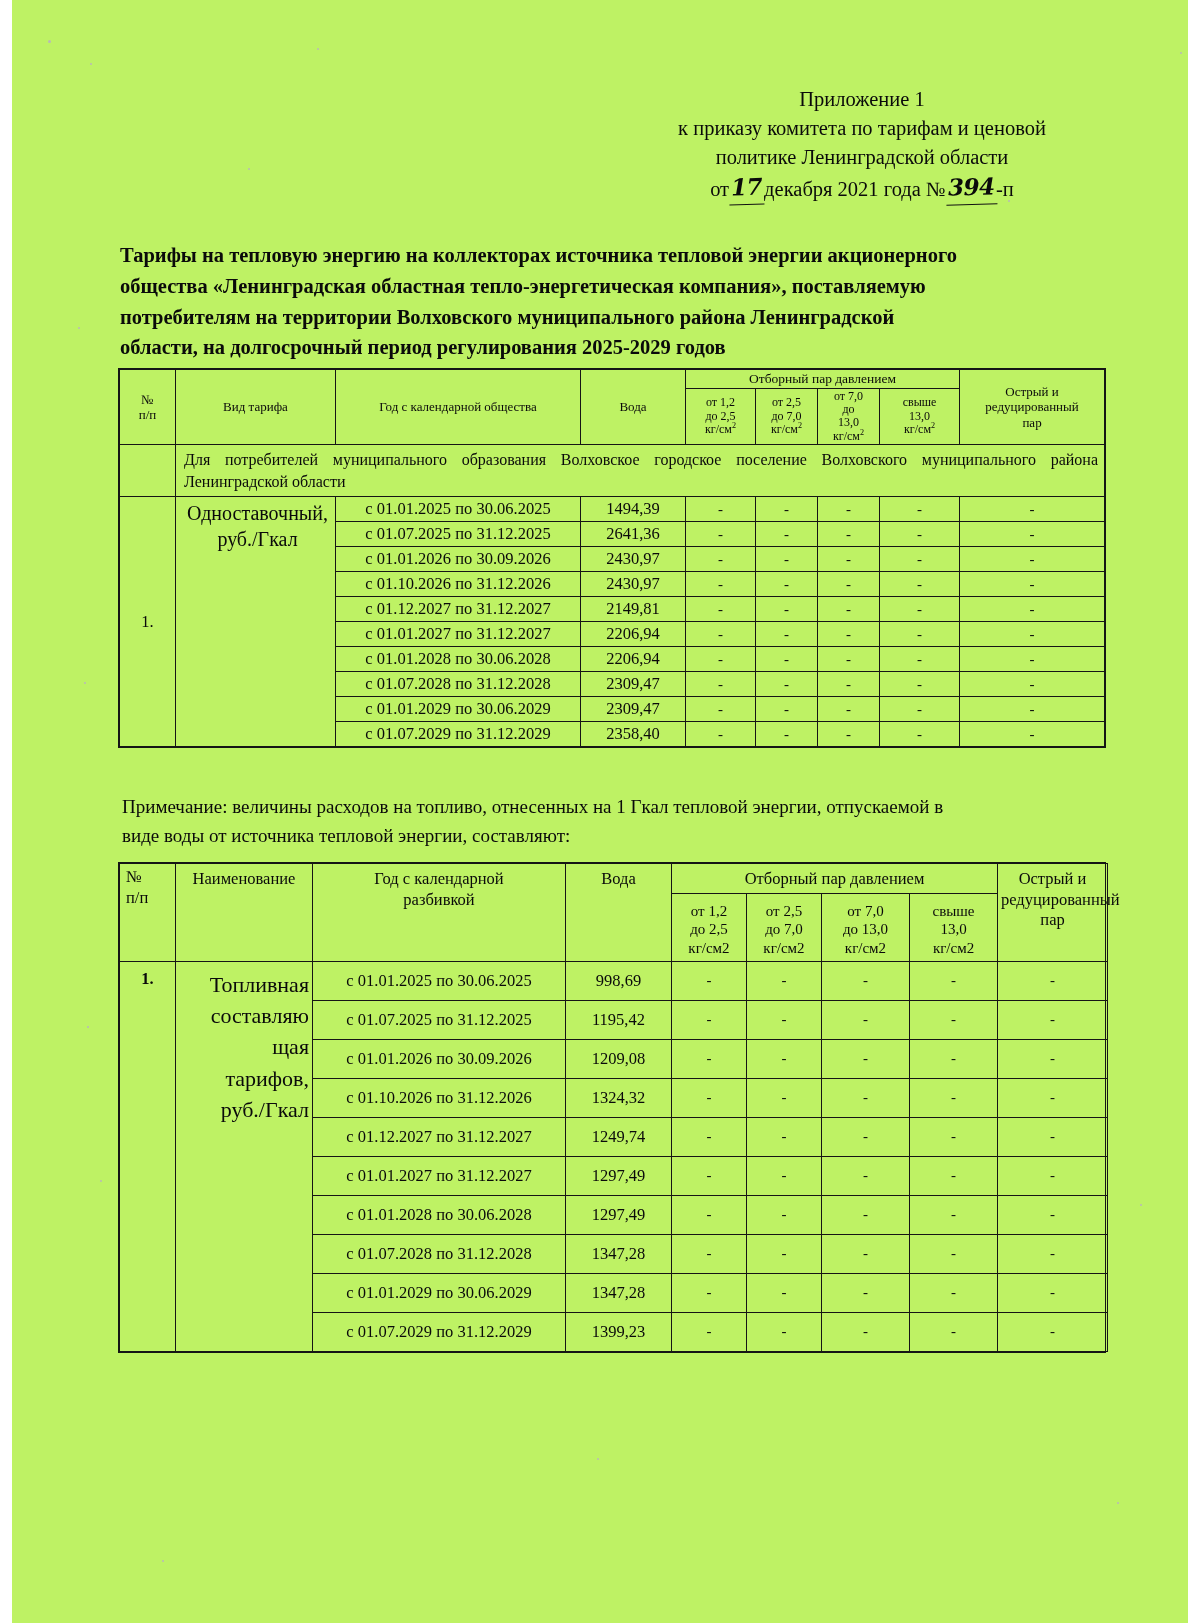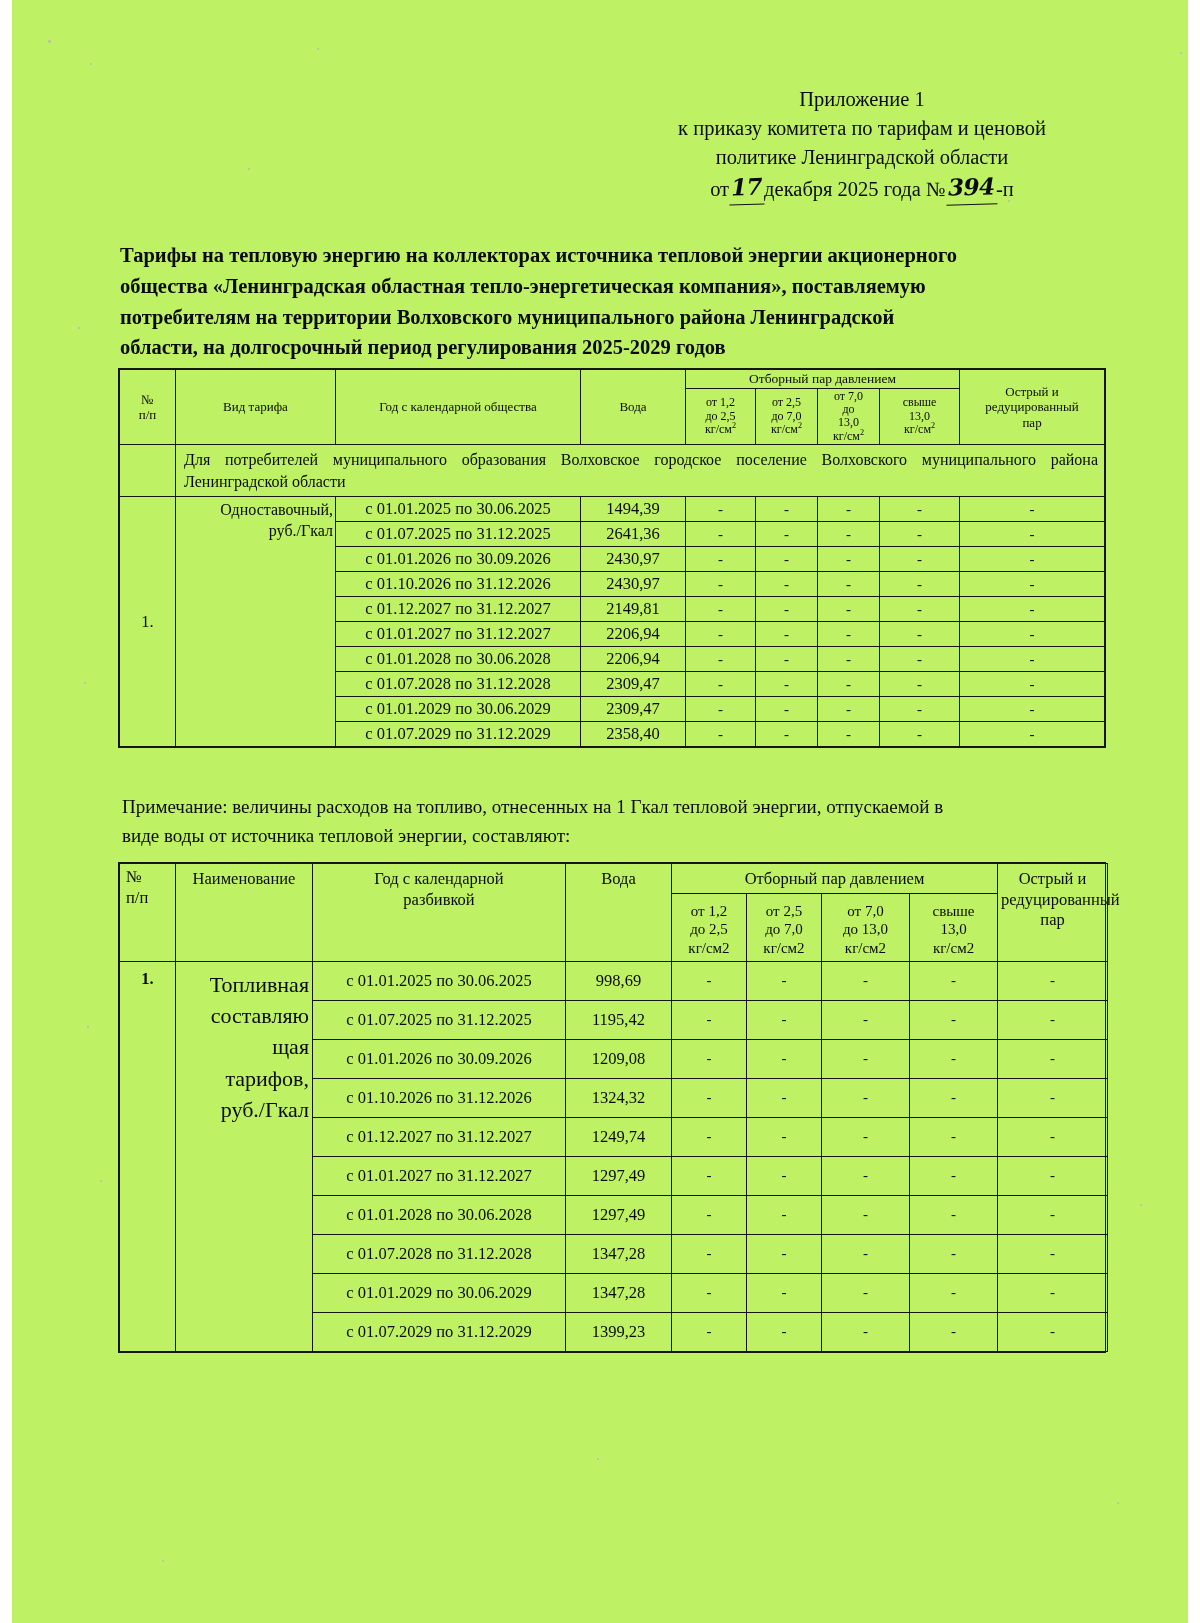--- a/index.html
+++ b/index.html
@@ -107,23 +107,23 @@
   #table1 .hdr-small { font-size: 12px; line-height: 1.12; }
   #table1 .hdr-mid { font-size: 13px; line-height: 1.18; }
   #table1 .scope {
     text-align: justify;
     text-align-last: left;
     font-size: 16px;
     padding: 4px 6px 4px 8px;
     line-height: 1.35;
   }
   #table1 .rowlabel {
-    text-align: right;
+    text-align: center;
     padding-left: 6px;
-    font-size: 16px;
+    font-size: 20px;
     line-height: 1.3;
     vertical-align: top;
     padding-top: 3px;
   }
   #table1 .period {
     font-size: 16.5px;
     padding: 2px 4px;
     white-space: nowrap;
   }
   #table1 .val {
@@ -182,21 +182,21 @@
 </head>
 <body>
 
 <div id="page">
   <div class="sheet">
 
     <div class="doc-header">
       <div class="ln">Приложение 1</div>
       <div class="ln">к приказу комитета по тарифам и ценовой</div>
       <div class="ln">политике Ленинградской области</div>
-      <div class="ln"><span>от</span><span class="hand">17</span><span>декабря 2025 года №</span><span class="hand">394</span><span>-п</span></div>
+      <div class="ln"><span>от</span><span class="hand">17</span><span>декабря 2021 года №</span><span class="hand">394</span><span>-п</span></div>
     </div>
 
     <div class="doc-title">
       <div>Тарифы на тепловую энергию на коллекторах источника тепловой энергии акционерного</div>
       <div>общества «Ленинградская областная тепло-энергетическая компания», поставляемую</div>
       <div>потребителям на территории Волховского муниципального района Ленинградской</div>
       <div>области, на долгосрочный период регулирования 2025-2029 годов</div>
     </div>
 
     <div class="tbl-wrap" id="table1-wrap">

